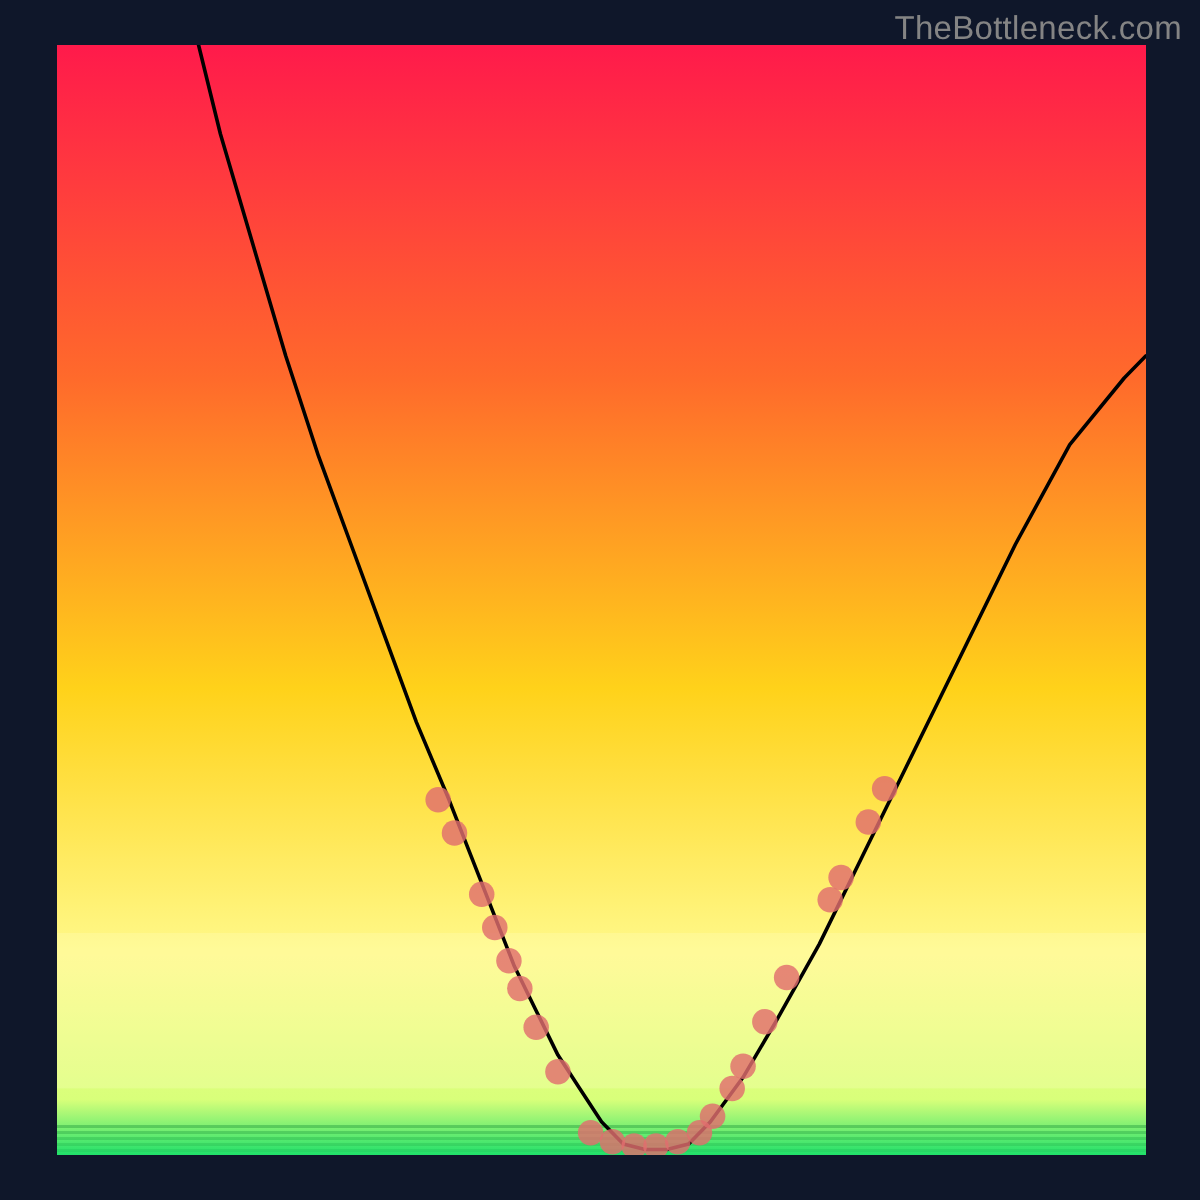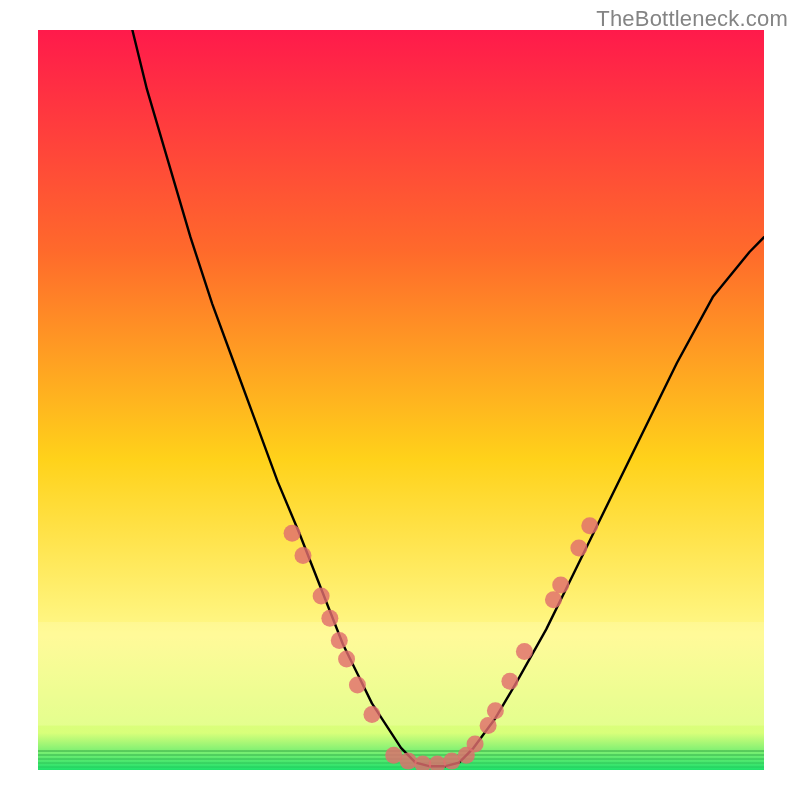--- a/index.html
+++ b/index.html
@@ -8,21 +8,21 @@
     width: 800px;
     height: 800px;
     background: #000;
     overflow: hidden;
     font-family: Arial, Helvetica, sans-serif;
   }
   .stage {
     position: relative;
     width: 800px;
     height: 800px;
-    background: #ffffff;
+    background: #0f172a;
   }
   .watermark {
     position: absolute;
     top: 6px;
     right: 12px;
     color: #848484;
     font-size: 22px;
     font-weight: 500;
     letter-spacing: 0.2px;
     z-index: 5;

